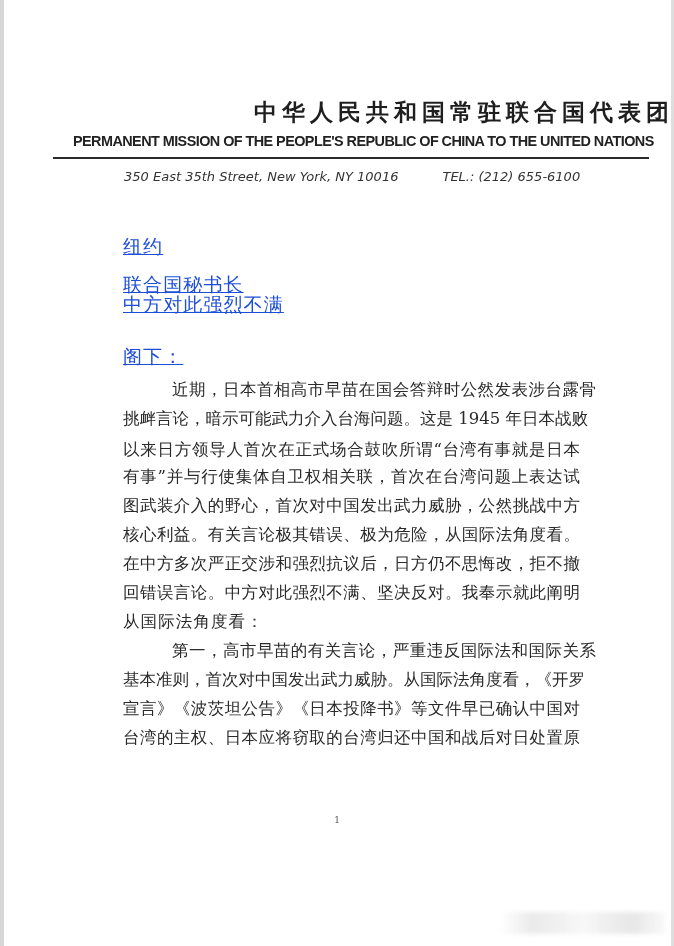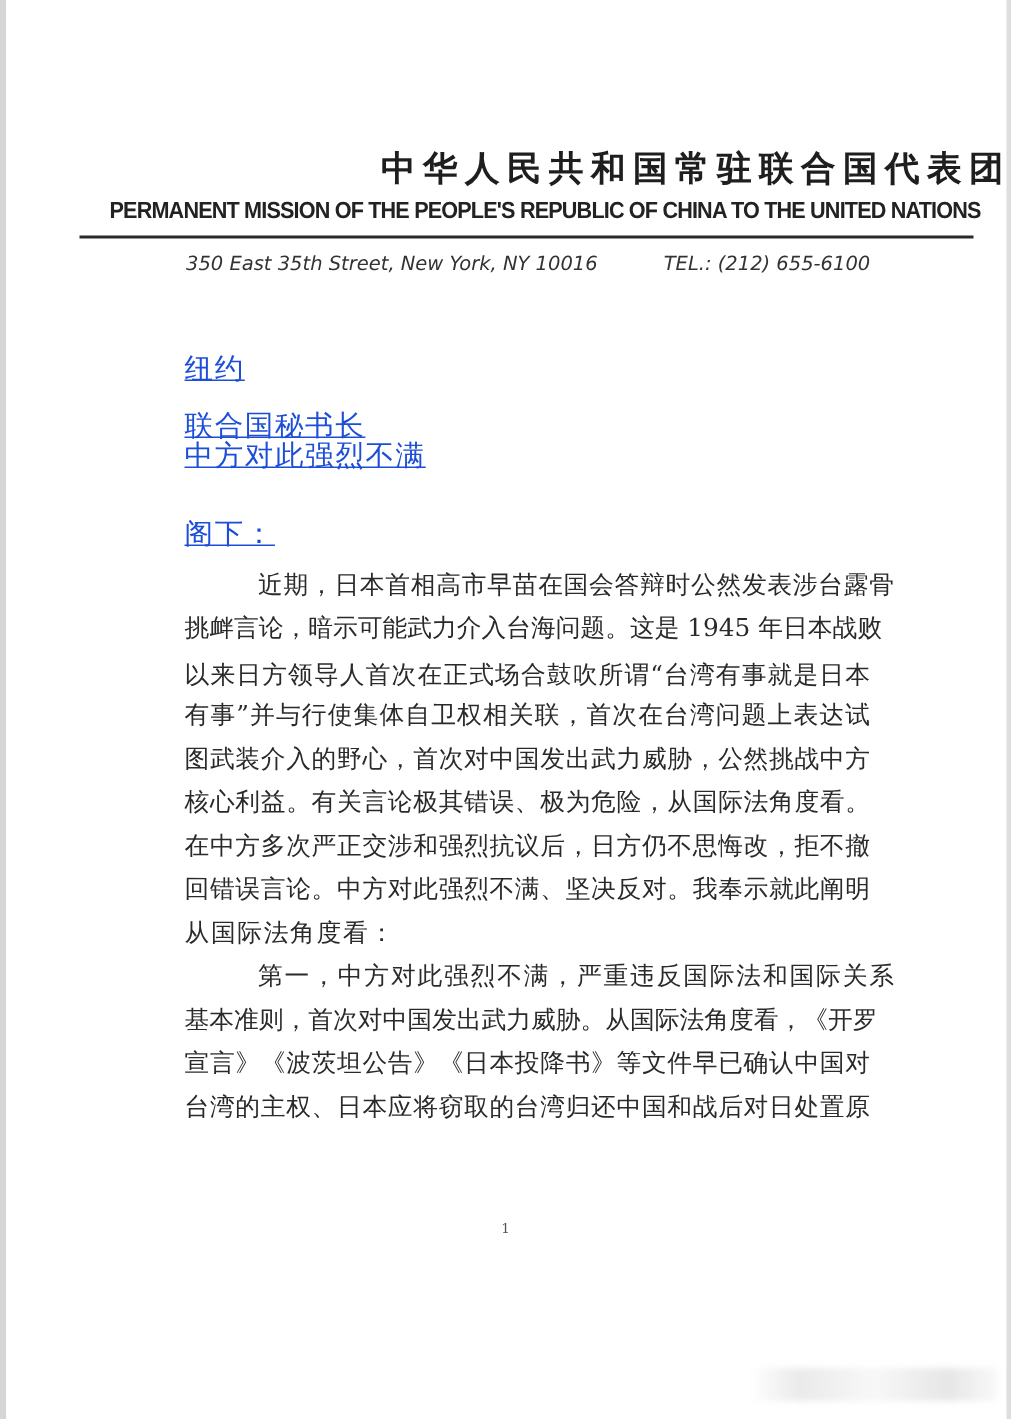--- a/index.html
+++ b/index.html
@@ -78,21 +78,21 @@
 <div>
   <div class="body-line indent" style="top:379px">近期，日本首相高市早苗在国会答辩时公然发表涉台露骨</div>
   <div class="body-line" style="top:408px">挑衅言论，暗示可能武力介入台海问题。这是 1945 年日本战败</div>
   <div class="body-line" style="top:439px">以来日方领导人首次在正式场合鼓吹所谓“台湾有事就是日本</div>
   <div class="body-line" style="top:466px">有事”并与行使集体自卫权相关联，首次在台湾问题上表达试</div>
   <div class="body-line" style="top:495px">图武装介入的野心，首次对中国发出武力威胁，公然挑战中方</div>
   <div class="body-line" style="top:524px">核心利益。有关言论极其错误、极为危险，从国际法角度看。</div>
   <div class="body-line" style="top:553px">在中方多次严正交涉和强烈抗议后，日方仍不思悔改，拒不撤</div>
   <div class="body-line" style="top:582px">回错误言论。中方对此强烈不满、坚决反对。我奉示就此阐明</div>
   <div class="body-line last" style="top:611px">从国际法角度看：</div>
-  <div class="body-line indent" style="top:640px">第一，中方对此强烈不满，严重违反国际法和国际关系</div>
+  <div class="body-line indent" style="top:640px">第一，高市早苗的有关言论，严重违反国际法和国际关系</div>
   <div class="body-line" style="top:669px">基本准则，首次对中国发出武力威胁。从国际法角度看，《开罗</div>
   <div class="body-line" style="top:698px">宣言》《波茨坦公告》《日本投降书》等文件早已确认中国对</div>
   <div class="body-line" style="top:727px">台湾的主权、日本应将窃取的台湾归还中国和战后对日处置原</div>
 </div>
 
 <div class="page-number">1</div>
 
 <div class="watermark"></div>
 
 </body></html>

